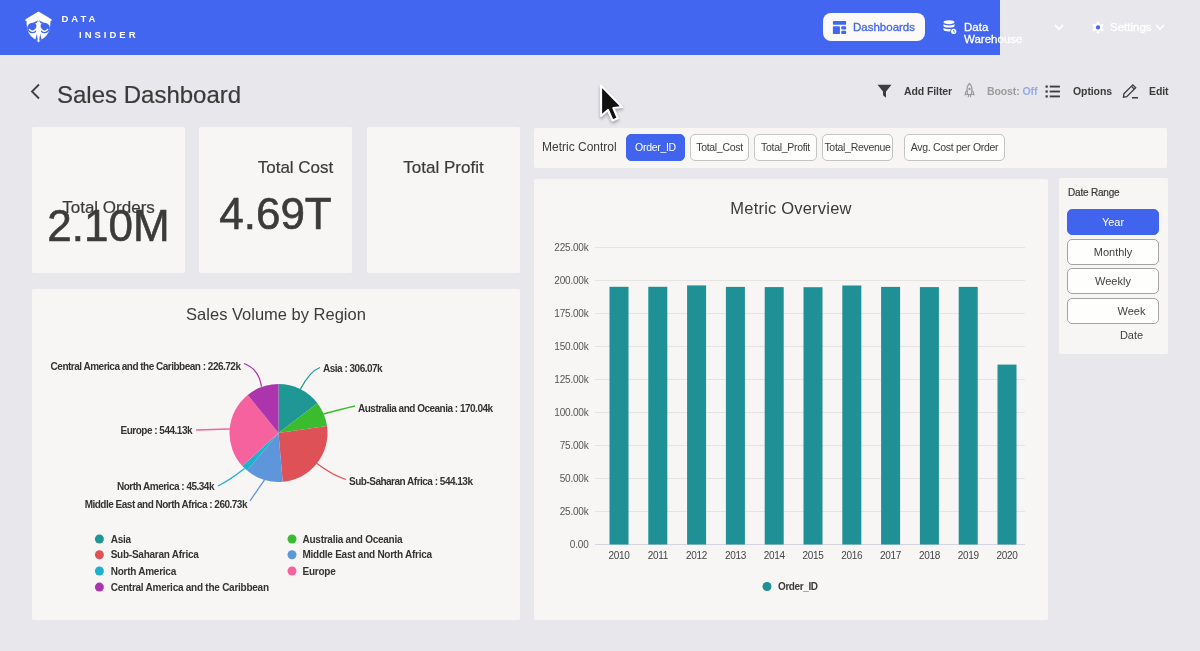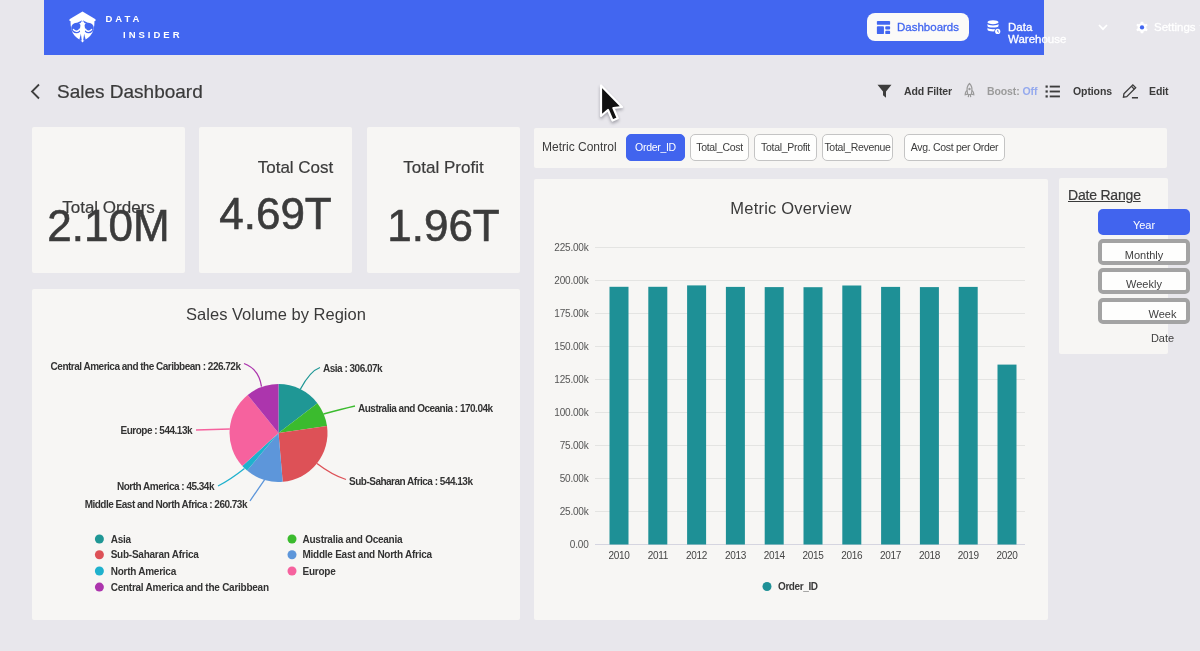--- a/index.html
+++ b/index.html
@@ -1,25 +1,25 @@
 <!DOCTYPE html>
 <html><head>
 <meta charset="utf-8">
 <style>
   * { margin:0; padding:0; box-sizing:border-box; }
   html,body { width:1200px; height:651px; }
   body { font-family:"Liberation Sans",sans-serif; background:#e8e7ec; position:relative; overflow:hidden; }
   .abs { position:absolute; }
   .card { position:absolute; background:#f7f6f4; border-radius:2px; }
-  .nav { position:absolute; left:0; top:0; width:1000px; height:55px; background:#4266f0;margin-left:44px; }
+  .nav { position:absolute; left:0; top:0; width:1000px; height:55px; background:#4266f0; }
   .navtxt { position:absolute; color:#fff; font-size:11.5px; -webkit-text-stroke:0.3px; }
   .kpi-label { position:absolute; width:100%; font-size:17px; color:#3b3b3b; text-align:center; -webkit-text-stroke:0.2px; }
   .kpi-value { position:absolute; width:100%; font-size:44px; color:#3b3b3b; text-align:center; -webkit-text-stroke:0.6px; }
   .mbtn { position:absolute; top:134px; height:27px; border:1px solid #c4c4c4; border-radius:5px; background:#fefefd; color:#3d3d3d; font-size:10.5px; letter-spacing:-0.3px; line-height:25px; text-align:center; }
-  .dbtn { position:absolute; left:1067px; width:92px; height:26px; border:4px solid #a3a3a3; border-radius:5px; background:#fefefd; color:#3f3f3f; font-size:11px; line-height:24px; text-align:center;margin-left:31px; }
+  .dbtn { position:absolute; left:1067px; width:92px; height:26px; border:1px solid #a3a3a3; border-radius:5px; background:#fefefd; color:#3f3f3f; font-size:11px; line-height:24px; text-align:center; }
   .tb { position:absolute; top:84.5px; font-size:10.5px; font-weight:bold; letter-spacing:-0.1px; color:#3b3b3b; }
 </style>
 </head>
 <body>
 
 <div class="nav">
 
   <svg class="abs" style="left:24.5px;top:11px" width="27" height="32" viewBox="0 0 27 32">
     <polygon points="13.5,0.5 26.5,8.3 26.5,10 0.5,10 0.5,8.3" fill="#fff"></polygon>
     <path d="M1.5,10 L25.5,10 C25.5,16.5 24.3,21.5 21.3,24.8 C19.3,26.9 16.8,28.7 15.3,29 C14.2,29.2 13.5,28.9 13.5,28.9 C13.5,28.9 12.8,29.2 11.7,29 C10.2,28.7 7.7,26.9 5.7,24.8 C2.7,21.5 1.5,16.5 1.5,10 Z" fill="#fff"></path>
@@ -65,21 +65,21 @@
   </svg>
   <div class="navtxt" style="left:1110px;top:20.5px;">Settings</div>
   <svg class="abs" style="left:1155px;top:24px" width="10" height="7" viewBox="0 0 10 7">
     <path d="M1,1 L5,5.2 L9,1" stroke="#fff" stroke-width="1.7" fill="none"></path>
   </svg>
 </div>
 
 <svg class="abs" style="left:29px;top:83px" width="12" height="17" viewBox="0 0 12 17">
   <path d="M10,1.5 L3,8.5 L10,15.5" stroke="#3f3f3f" stroke-width="1.8" fill="none"></path>
 </svg>
-<div class="abs" style="left:57px;top:81px;font-size:19px;letter-spacing:0px;color:#3a3a3a;-webkit-text-stroke:0.2px;">Sales Dashboard</div>
+<div class="abs" style="left:57px;top:81px;font-size:24px;letter-spacing:0px;color:#3a3a3a;-webkit-text-stroke:0.2px;">Sales Dashboard</div>
 
 <svg class="abs" style="left:877px;top:84px" width="15" height="15.5" viewBox="0 0 15 15">
   <path d="M0.5,0.5 L14.5,0.5 L9,7.2 L9,13.5 L6,11 L6,7.2 Z" fill="#3d3d3d"></path>
 </svg>
 <div class="tb" style="left:904px;">Add Filter</div>
 
 <svg class="abs" style="left:961px;top:82px" width="17" height="18" viewBox="0 0 17 18">
   <g stroke="#9a9a9a" stroke-width="1.2" fill="none">
     <path d="M8.5,1.5 C10.5,3.5 11.3,6.5 10.8,9.5 L10.2,12.5 L6.8,12.5 L6.2,9.5 C5.7,6.5 6.5,3.5 8.5,1.5 Z"></path>
     <path d="M6.3,8.5 C4.8,9.2 4.2,10.6 4.2,12.8 L6.6,12.2"></path>
@@ -112,21 +112,20 @@
 <div class="card" style="left:32px;top:127px;width:153px;height:146px;">
   <div class="kpi-label" style="top:31px;margin-top:40px;">Total Orders</div>
   <div class="kpi-value" style="top:74px;">2.10M</div>
 </div>
 <div class="card" style="left:199px;top:127px;width:153px;height:146px;">
   <div class="kpi-label" style="top:31px;padding-left:40px;">Total Cost</div>
   <div class="kpi-value" style="top:62px;">4.69T</div>
 </div>
 <div class="card" style="left:367px;top:127px;width:153px;height:146px;">
   <div class="kpi-label" style="top:31px;">Total Profit</div>
-  <div class="kpi-value" style="top:74px;">1.96T</div>
 </div>
 
 <div class="card" style="left:534px;top:128px;width:633px;height:40px;"></div>
 <div class="abs" style="left:542px;top:140px;font-size:12px;color:#3b3b3b;">Metric Control</div>
 <div class="mbtn" style="left:626px;width:59px;background:#4164ee;border-color:#4164ee;color:#fff;">Order_ID</div>
 <div class="mbtn" style="left:690px;width:59px;">Total_Cost</div>
 <div class="mbtn" style="left:754px;width:63px;">Total_Profit</div>
 <div class="mbtn" style="left:822px;width:71px;">Total_Revenue</div>
 <div class="mbtn" style="left:904px;width:101px;">Avg. Cost per Order</div>
 
@@ -238,21 +237,21 @@
     <circle cx="260" cy="250" r="4.5" fill="#3bbb2e"></circle>
       <text x="270.5" y="253.5">Australia and Oceania</text>
     <circle cx="260" cy="265.7" r="4.5" fill="#5d96da"></circle>
       <text x="270.5" y="269.2">Middle East and North Africa</text>
     <circle cx="260" cy="282" r="4.5" fill="#f6629e"></circle>
       <text x="270.5" y="285.5">Europe</text>
   </g>
 </svg>
 
 <div class="card" style="left:1059px;top:178px;width:109px;height:176px;"></div>
-<div class="abs" style="left:1068px;top:187px;font-size:14px;letter-spacing:-0.2px;color:#3a3a3a;text-decoration:underline;-webkit-text-stroke:0.2px;">Date Range</div>
+<div class="abs" style="left:1068px;top:187px;font-size:10px;letter-spacing:-0.2px;color:#3a3a3a;-webkit-text-stroke:0.2px;">Date Range</div>
 <div class="dbtn" style="top:208.5px;background:#4164ee;border-color:#4164ee;color:#fff;">Year</div>
 <div class="dbtn" style="top:238.5px;">Monthly</div>
 <div class="dbtn" style="top:268px;">Weekly</div>
 <div class="dbtn" style="top:297.5px;padding-left:37px;">Week Date</div>
 
 <svg class="abs" style="left:597px;top:84px" width="30" height="46" viewBox="0 0 30 46">
   <path d="M4,1.5 L4,32 L11,26 L15.5,36.5 L20.8,34.2 L16.4,24 L25,23 Z" fill="#111" stroke="#fff" stroke-width="2.2" stroke-linejoin="round" style="filter:drop-shadow(0 2px 1.5px rgba(80,80,90,0.45))"></path>
 </svg>
 
 </body></html>

